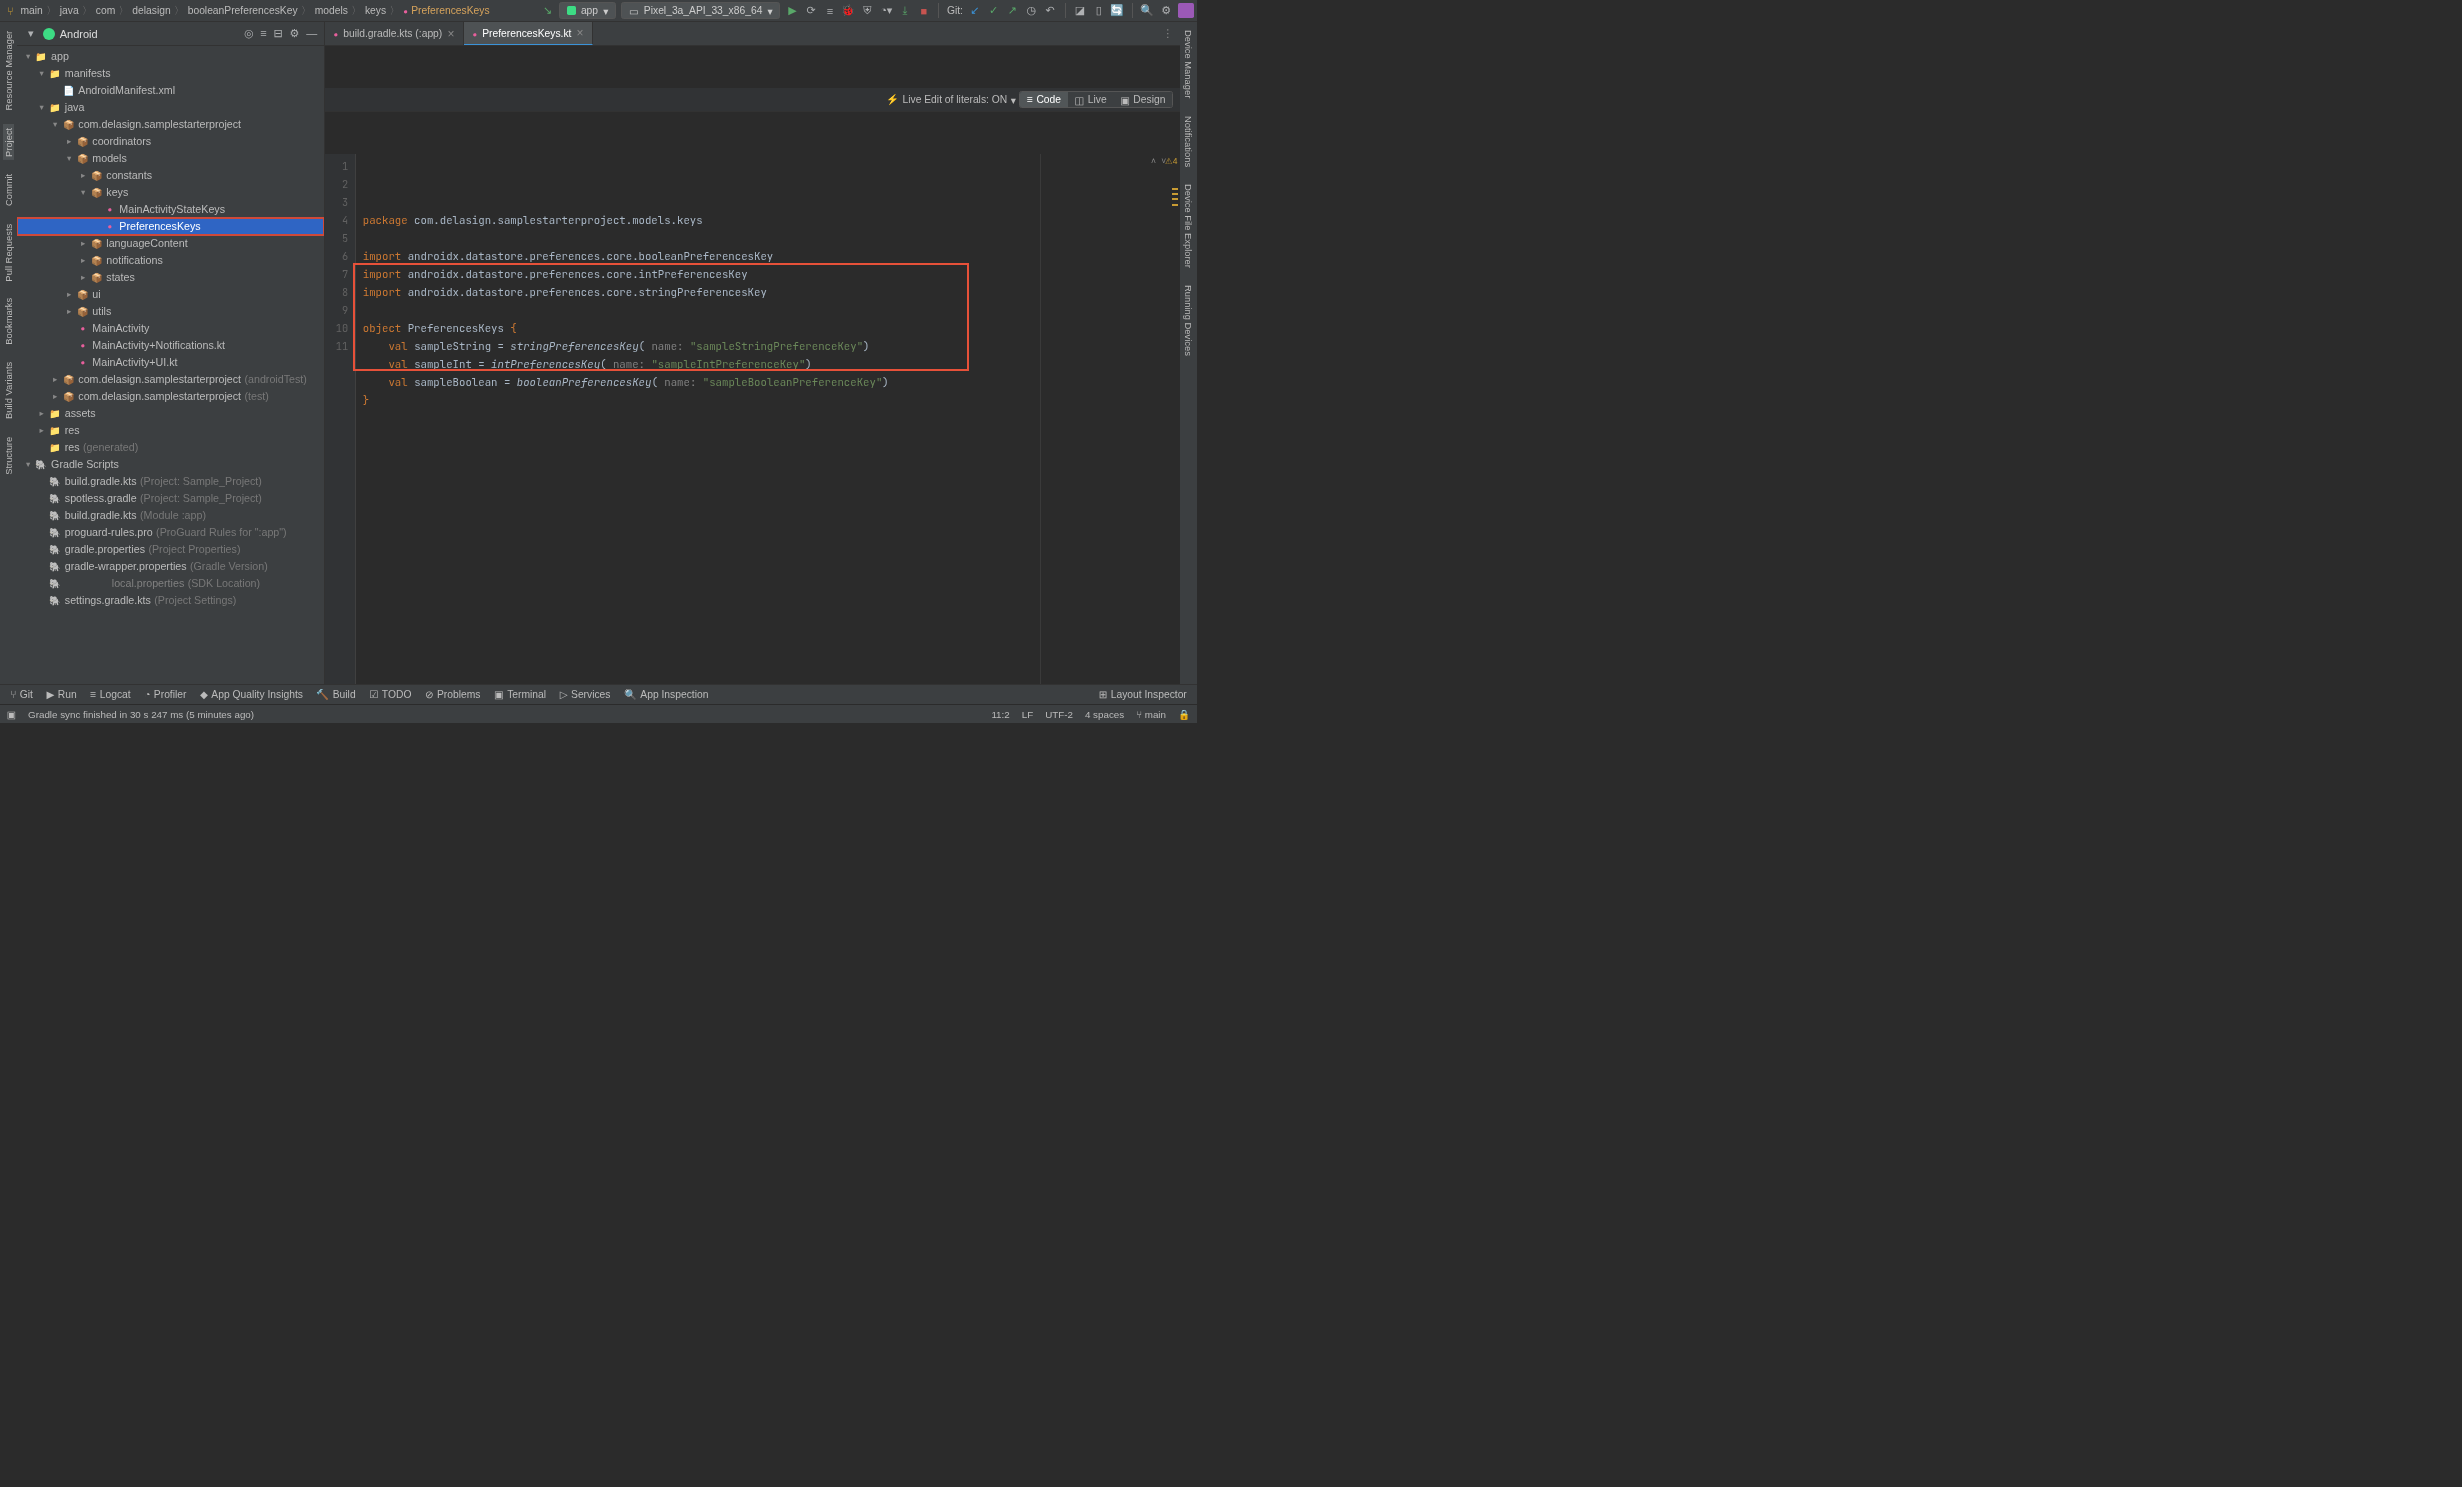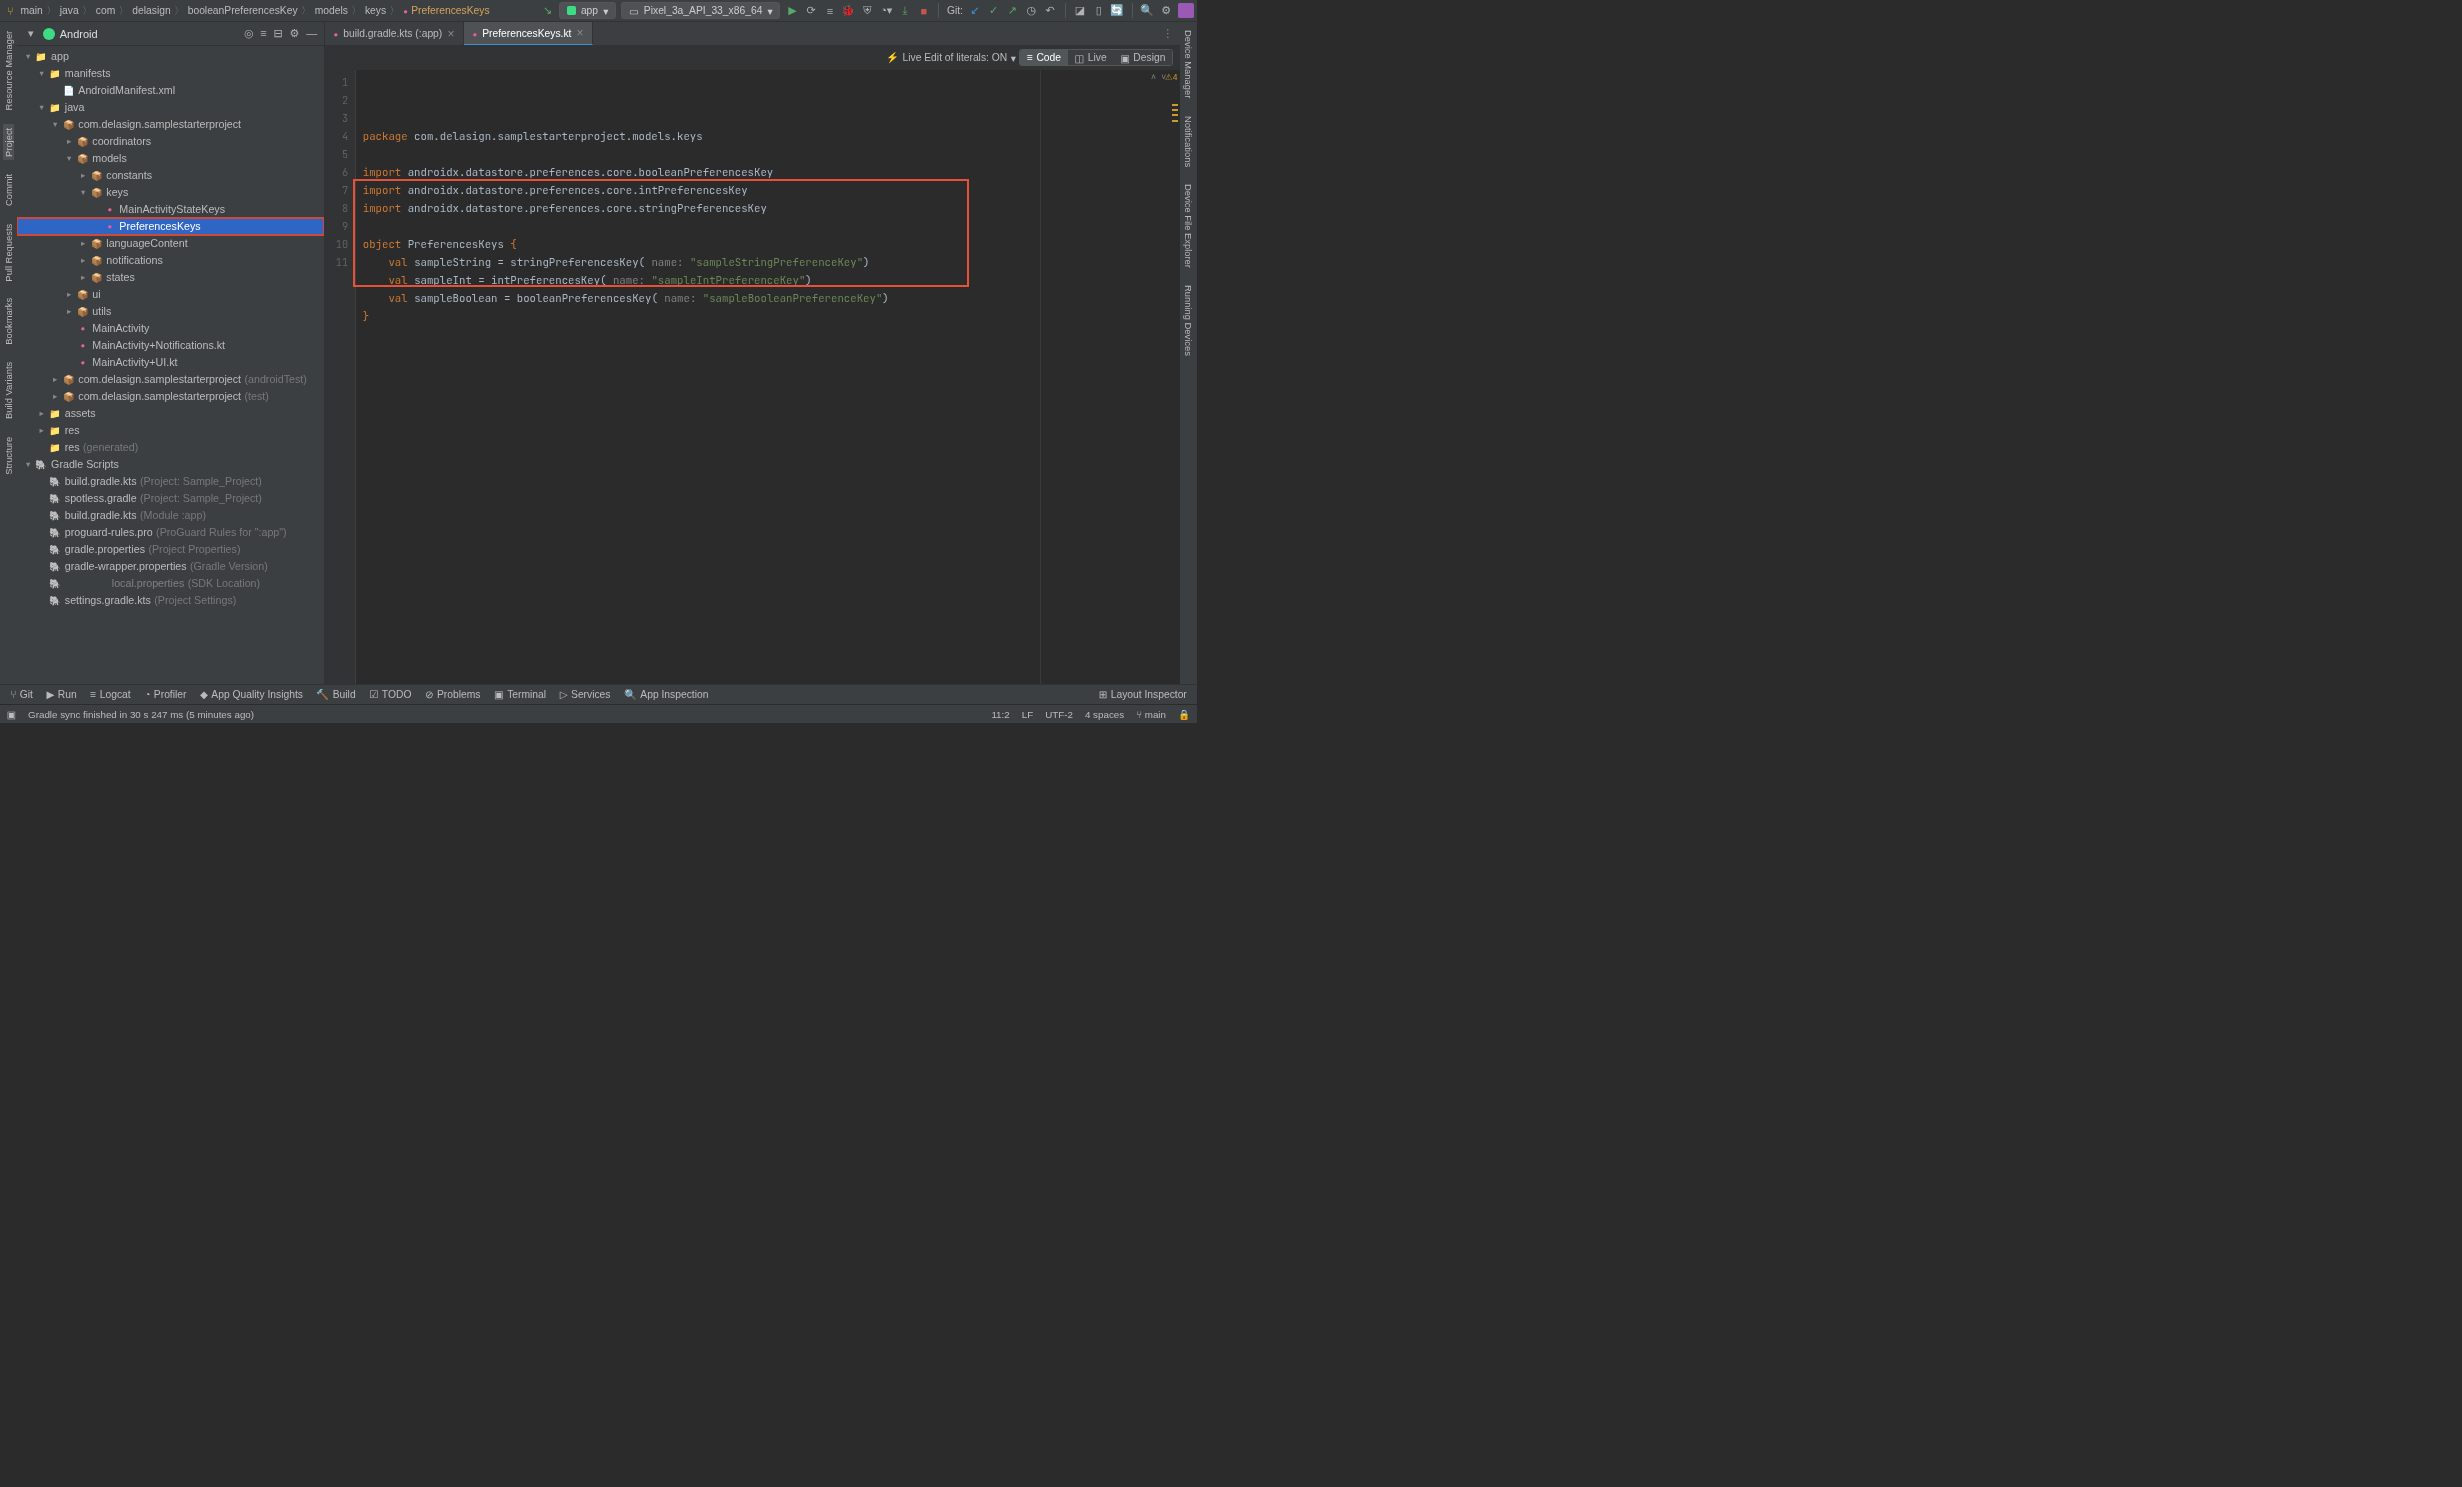--- a/index.html
+++ b/index.html
@@ -73,21 +73,21 @@
 
   .tree { flex: 1; overflow: auto; padding-top: 1.7px; font-size: 10.7px; color: #bbb; }
   .tree-row { display: flex; align-items: center; height: 17px; padding-left: 5.1px; gap: 3.4px; white-space: nowrap; cursor: pointer; }
   .tree-row.selected { background: #2f65c4; color: #fff; outline: 2.6px solid #cf4939; outline-offset: -1.7px; }
   .tree-arrow { width: 8.5px; text-align: center; color: #888; font-size: 8.5px;}
   .tree-icon { width: 12px; height: 12px; display: inline-flex; align-items: center; justify-content: center; font-size: 9.4px; }
   .tree-suffix { color: #787878; }
   .folder-icon { color: #8e9ba8; }
   .kt-icon::before { content: '●'; color: #e85f9c; font-size: 7.7px; }
 
-  .editor-area { flex: 1; display: flex; flex-direction: column; background: #2b2b2b; }
+  .editor-area { flex: 1; display: flex; flex-direction: column; background: #2b2b2b; gap: 42px; }
   .tabs-bar { height: 24px; background: #3c3f41; border-bottom: 0.9px solid #323232; display: flex; align-items: stretch; }
   .tab { display: flex; align-items: center; padding: 0 8.5px; gap: 5.1px; font-size: 10.3px; cursor: pointer; border-right: 0.9px solid #323232; color: #bbb; }
   .tab.active { background: #4e5254; color: #fff; border-bottom: 1.7px solid #3b93d8; }
   .tab-close { color: #888; font-size: 12px; cursor: pointer; }
   .tabs-spacer { flex: 1; }
   .tabs-menu { display: flex; align-items: center; padding: 0 6.8px; color: #888; }
 
   .editor-subbar {
     height: 24px; background: #313335; border-bottom: 0.9px solid #323232;
     display: flex; align-items: center; justify-content: flex-end; padding: 0 6.8px; gap: 3.4px;
@@ -107,21 +107,21 @@
     line-height: 18px;
     padding: 3.4px 6.8px 0 6.8px;
     position: relative;
     white-space: pre;
     color: #a9b7c6;
   }
   .right-margin { position: absolute; top: 0; bottom: 0; left: 684px; width: 0.9px; background: #3a3a3a; }
   .hl-box { position: absolute; border: 2.6px solid #e75139; left: -2.6px; top: 109px; width: 616px; height: 108px; pointer-events: none; }
   .k  { color: #cc7832; }
   .s  { color: #6a8759; }
-  .fn { color: #a9b7c6; }
+  .fn { font-style: italic; color: #a9b7c6; }
   .pn { color: #808080; font-style: normal; text-align: right; }
   .pkg{ color: #a9b7c6; }
 
   .minimap { width: 17px; background: #2b2b2b; position: relative; }
   .mm-warn { position: absolute; right: 2.6px; font-size: 8.5px; color: #c99c33; }
   .mm-mark { position: absolute; right: 1.7px; width: 6.8px; height: 1.7px; background: #c99c33; }
   .mm-ctrl { position: absolute; right: 1.7px; font-size: 8.5px; color: #888; }
 
   .bottom-tools {
     height: 20.5px; background: #3c3f41; border-top: 0.9px solid #323232;

